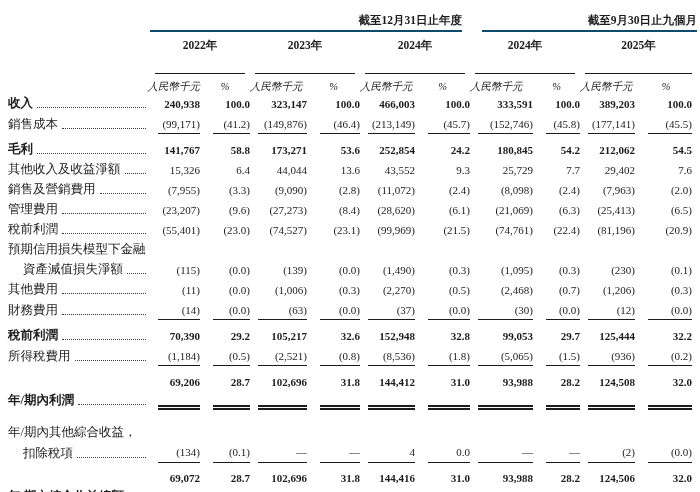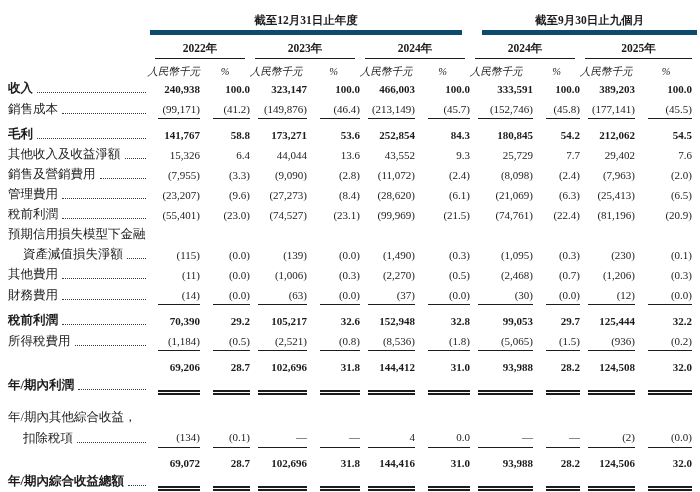--- a/index.html
+++ b/index.html
@@ -7,28 +7,28 @@
     width:700px;height:492px;overflow:hidden;
     font-family:"Liberation Serif","DejaVu Serif",serif;
     color:#1c1c1c;
   }
   .page{padding:13px 0 0 8px;}
   table{border-collapse:collapse;table-layout:fixed;width:689px;}
   th,td{padding:0;font-weight:normal;vertical-align:bottom;}
 
   
   .grp-div{
-    text-align:center;font-weight:bold;font-size:11.5px;line-height:14px;
-    padding-bottom:3px;border-bottom:5px solid #0c4a6e;
+    text-align:right;font-weight:bold;font-size:11.5px;line-height:14px;
+    padding-bottom:3px;border-bottom:2px solid #0c4a6e;
   }
   .grp-div.g1{margin-right:8px;}
   .grp-div.g2{margin-left:12px;}
   .yr-div{
     text-align:center;font-weight:bold;font-size:11.5px;line-height:13px;
-    padding:7px 0 3px;border-bottom:1.5px solid #1c1c1c;margin:0 5px;
+    padding:7px 0 21px;border-bottom:1.5px solid #1c1c1c;margin:0 5px;
   }
   th.unit{
     text-align:left;direction:rtl;font-style:italic;font-size:10.5px;
     line-height:12px;padding-top:7px;white-space:nowrap;
   }
   th.pcth{
     text-align:center;font-style:italic;font-size:10.5px;
     line-height:12px;padding-top:7px;
   }
   th.unaud{
@@ -210,21 +210,21 @@
           <td class="amt">
             <div class="cw">173,271</div>
           </td>
           <td class="pct">
             <div class="cw">53.6</div>
           </td>
           <td class="amt">
             <div class="cw">252,854</div>
           </td>
           <td class="pct">
-            <div class="cw">84.3</div>
+            <div class="cw">24.2</div>
           </td>
           <td class="amt">
             <div class="cw">180,845</div>
           </td>
           <td class="pct">
             <div class="cw">54.2</div>
           </td>
           <td class="amt">
             <div class="cw">212,062</div>
           </td>

